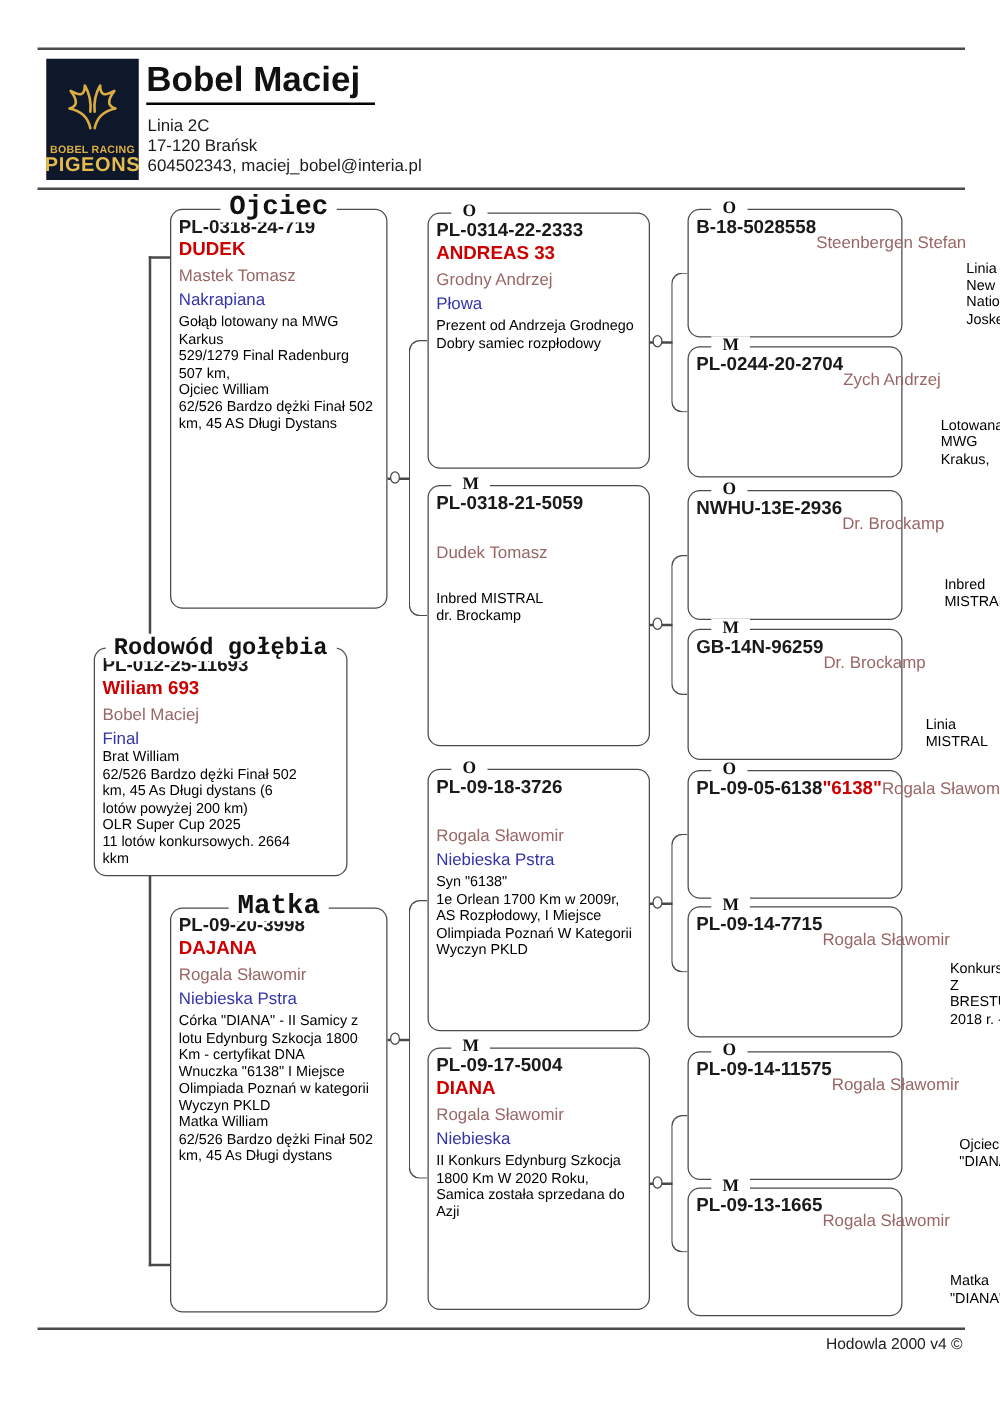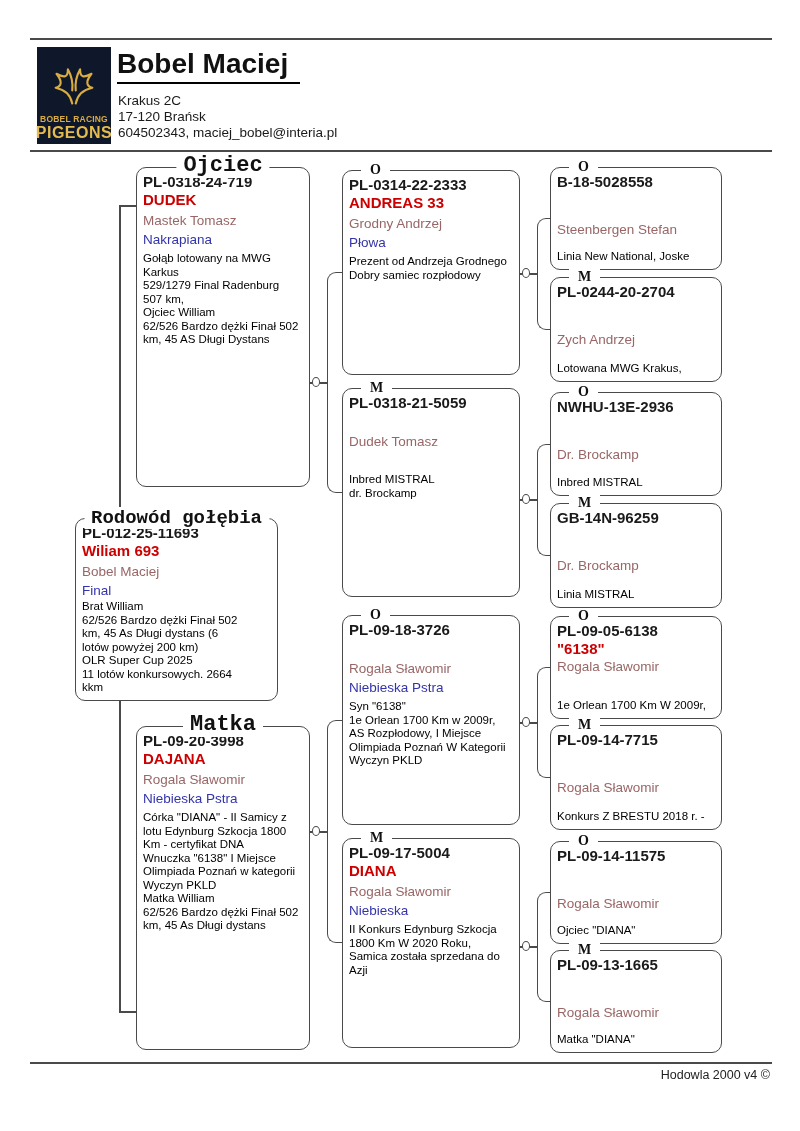--- a/index.html
+++ b/index.html
@@ -11,21 +11,21 @@
         display:flex;flex-direction:column;align-items:center;justify-content:flex-end;
         padding-bottom:3px;box-sizing:border-box;}
   .logo .l1{color:#d9ad42;font-weight:bold;font-size:8.5px;letter-spacing:.2px;white-space:nowrap;}
   .logo .l2{color:#e3bb4e;font-weight:bold;font-size:16px;letter-spacing:.5px;line-height:17px;white-space:nowrap;}
   .title{position:absolute;left:117px;top:48px;font-size:28px;font-weight:bold;
          border-bottom:2px solid #000;padding-bottom:2px;padding-right:12px;}
   .addr{position:absolute;left:118px;top:93px;font-size:13.5px;line-height:16px;color:#1a1a1a;}
   
   .pbox{position:absolute;background:#fff;border:1.5px solid #4a4a4a;border-radius:10px;box-sizing:border-box;}
   .inner{padding:5px 6px;box-sizing:border-box;height:100%;}
-  .g3 .inner{display:flex;flex-direction:column;}
+  .g3 .inner{display:flex;flex-direction:row;}
   .ring{font-size:15px;font-weight:bold;color:#1a1a1a;line-height:18px;white-space:nowrap;}
   .name{font-size:15px;font-weight:bold;color:#cc0000;line-height:18px;min-height:18px;white-space:nowrap;}
   .owner{font-size:13.5px;color:#996666;line-height:17px;margin-top:3px;white-space:nowrap;}
   .colorline{font-size:13.5px;color:#3333aa;line-height:17px;min-height:17px;margin-top:2px;white-space:nowrap;}
   .notes{font-size:11.5px;color:#000;line-height:13.5px;margin-top:4px;white-space:pre-line;}
   .g3 .notes{margin-top:auto;margin-bottom:1px;}
   .g3 .owner{margin-top:12px;}
   .box-label{position:absolute;top:-14px;left:50%;transform:translateX(-50%);background:#fff;
              padding:0 7px;font-family:Liberation Mono, monospace;font-weight:bold;font-size:22px;
              line-height:24px;color:#111;white-space:nowrap;}
@@ -57,21 +57,21 @@
           <path d="M34 44 C36 34 43 28 53 26 C46 24 45 19 52 10 C43 15 39 14 39 5 C35 12 33 20 34 29"></path>
         </g>
       </svg>
     </span>
     <span class="l1">BOBEL RACING</span>
     <span class="l2">PIGEONS</span>
   </div>
 
   <div class="title">Bobel Maciej</div>
   <div class="addr">
-    <div>Krakus 2C</div>
+    <div>Linia 2C</div>
     <div>17-120 Brańsk</div>
     <div>604502343, maciej_bobel@interia.pl</div>
   </div>
 
   <div class="vline" style="left:119px;top:205px;height:313px;"></div>
   <div class="hline" style="left:119px;top:205px;width:17px;"></div>
   <div class="vline" style="left:119px;top:700px;height:313px;"></div>
   <div class="hline" style="left:119px;top:1011px;width:17px;"></div>
 
   <div class="hline" style="left:310px;top:382px;width:18px;"></div>

